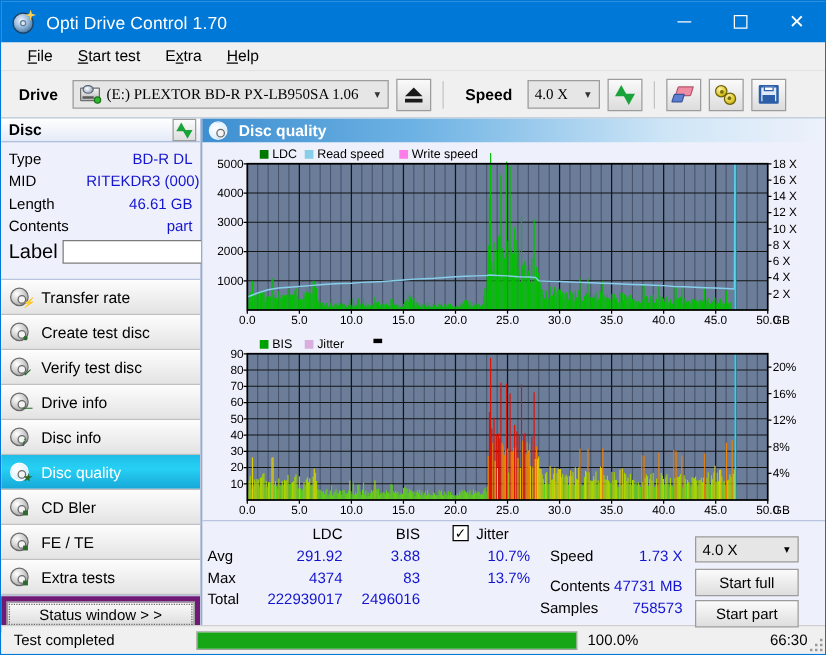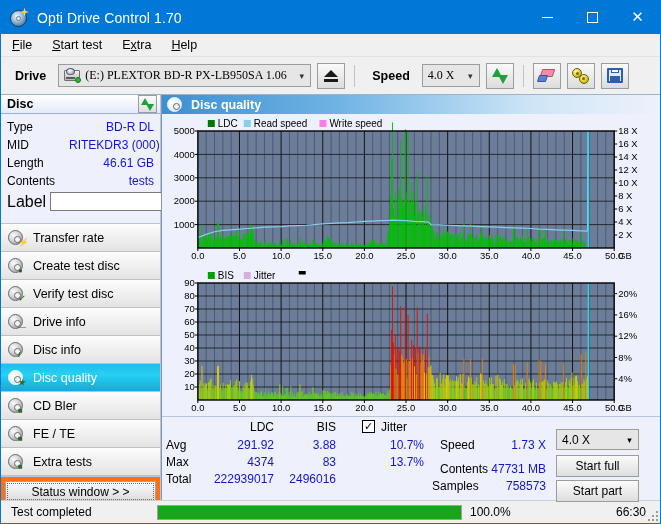--- a/index.html
+++ b/index.html
@@ -50,21 +50,21 @@
     width: 45px; height: 33px; display: flex; align-items: center; justify-content: center;
     color: #ffffff; font-size: 13px; line-height: 1;
   }
   .glyph-min { display: block; width: 11px; height: 1px; background: #fff; }
   .glyph-max { display: block; width: 11px; height: 11px; border: 1px solid #fff; }
   .glyph-close { font-size: 15px; font-family: "DejaVu Sans", sans-serif; }
 
   
   .menubar {
     height: 23px; background: #f0f0f0; display: flex; align-items: center;
-    flex: 0 0 23px; padding-left: 2px; border-bottom: 1px solid #e2e2e2;
+    flex: 0 0 23px; padding-left: 12px; border-bottom: 1px solid #e2e2e2;
   }
   .menu-item {
     font-size: 12.5px; color: #000; padding: 3px 9px; margin-right: 2px; white-space: nowrap;
   }
   .menu-item u { text-decoration: underline; }
 
   
   .toolbar {
     height: 38px; flex: 0 0 38px; display: flex; align-items: center;
     background: #f0f0f0; padding: 0 6px; gap: 6px;
@@ -212,21 +212,21 @@
   }
   .nav-ico .ring::after {
     content: ""; position: absolute; left: 5px; top: 5px; width: 5px; height: 5px;
     border-radius: 50%; background: #f4f4f4; border: 1px solid #6a6a6a;
   }
   .nav-ico .mark {
     position: absolute; right: -1px; bottom: -1px; width: 8px; height: 8px;
     font-size: 8px; line-height: 8px; color: #2b6b2b; font-weight: bold;
   }
   .nav-fill { flex: 1 1 auto; background: #eef1fb; }
-  .status-btn-wrap { padding: 4px 4px 4px 4px; background: #f97316; }
+  .status-btn-wrap { padding: 4px 4px 4px 4px; background: #701a75; }
   .status-btn {
     height: 21px; width: 100%; border: 1px solid #a4a4a4; background: linear-gradient(#fbfbfb,#dcdcdc);
     font-size: 12px; color: #000; display: flex; align-items: center; justify-content: center;
     outline: 1px dotted #6b6b6b; outline-offset: -3px;
   }
 
   
   .right-col { flex: 1 1 auto; display: flex; flex-direction: column; background: #eef1fb; min-width: 0;
                border-left: 1px solid #7f93b5; }
   .dq-head {
@@ -393,21 +393,21 @@
         <div class="drow">
           <span class="dkey">MID</span>
           <span class="dval">RITEKDR3 (000)</span>
         </div>
         <div class="drow">
           <span class="dkey">Length</span>
           <span class="dval">46.61 GB</span>
         </div>
         <div class="drow">
           <span class="dkey">Contents</span>
-          <span class="dval">tests</span>
+          <span class="dval">part</span>
         </div>
         <div class="label-row">
           <span class="dkey">Label</span>
           <input class="label-input" type="text" value="" style="">
           <div class="label-btn">
             <span class="ico-cd"></span>
           </div>
         </div>
       </div>
 

